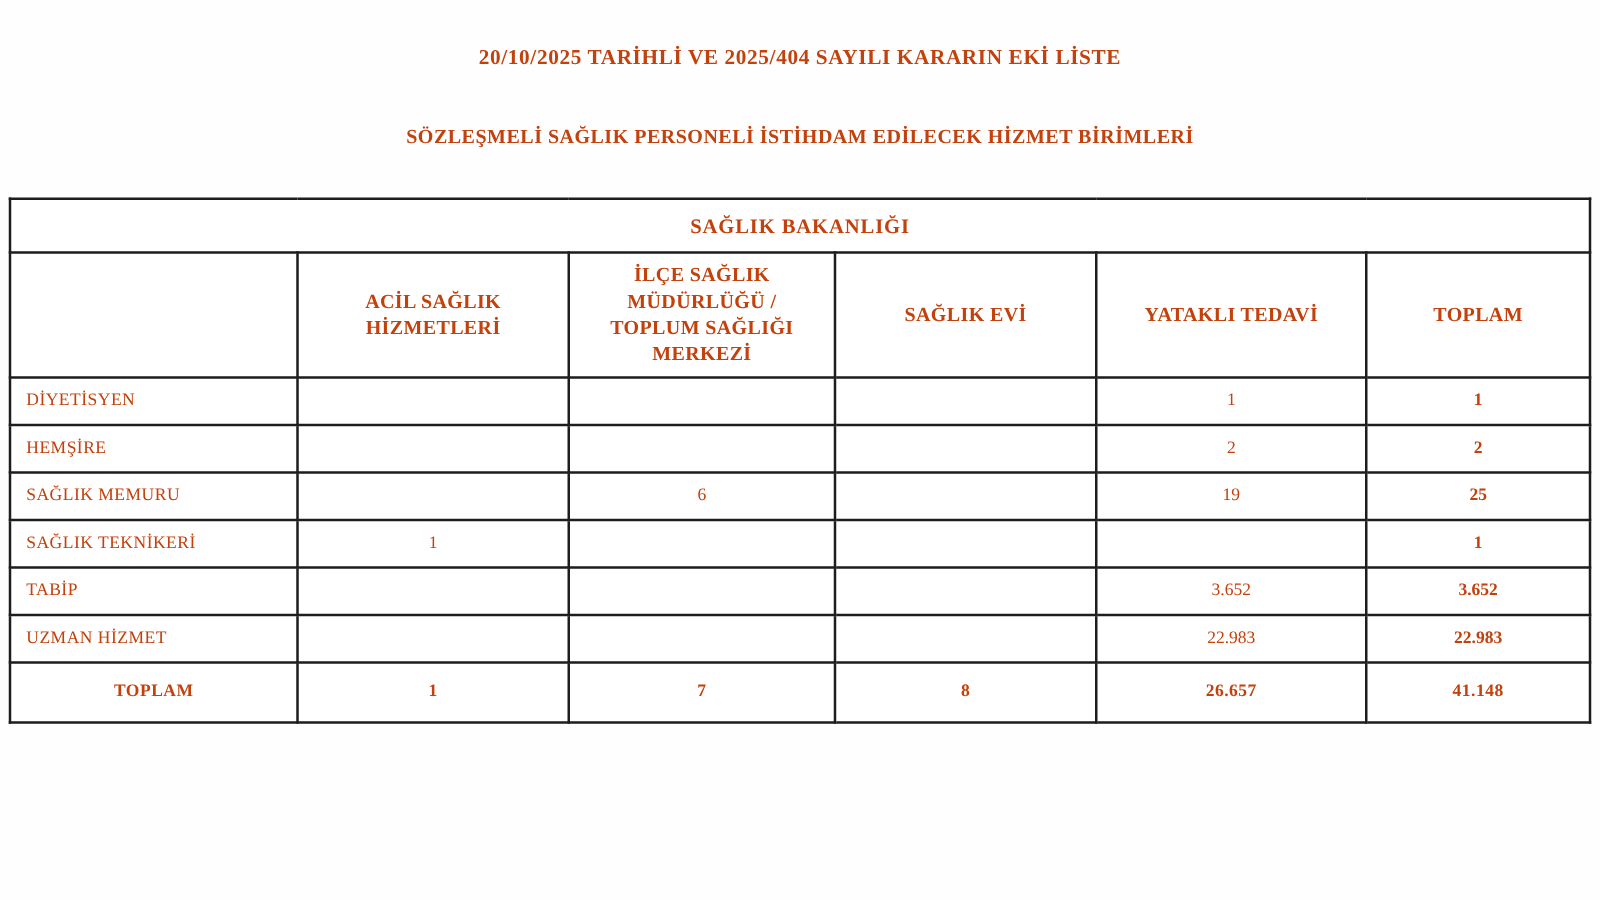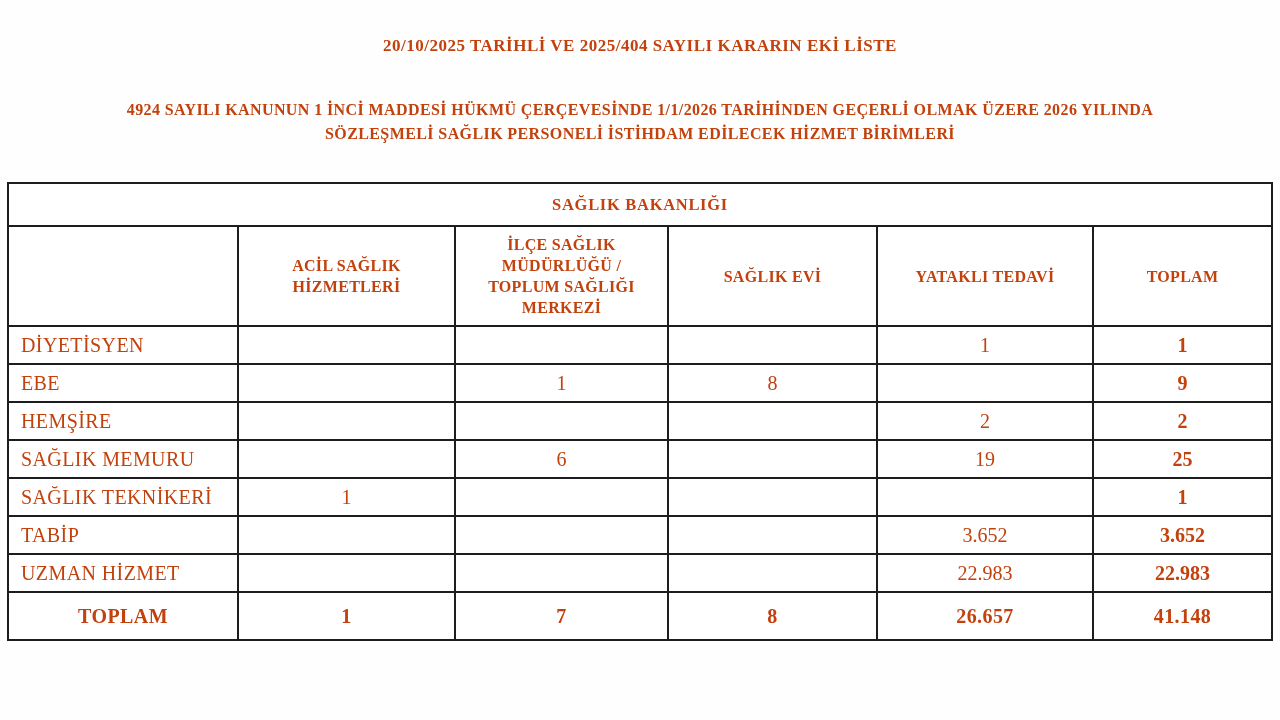--- a/index.html
+++ b/index.html
@@ -58,21 +58,21 @@
     vertical-align: middle;
     font-size: 16px;
     font-weight: bold;
     line-height: 21px;
     letter-spacing: 0.3px;
     padding: 0 12px;
     margin-top: 15px;
   }
   .personnel-table tbody td {
     height: 36px;
-    font-size: 20px;
+    font-size: 14px;
     vertical-align: middle;
   }
   td.label {
     text-align: left;
     padding-left: 12px;
     letter-spacing: 0.4px;
   }
   td.num {
     text-align: center;
   }
@@ -87,21 +87,20 @@
   }
 </style>
 </head>
 <body>
 
 <div class="page">
 
   <div class="doc-title">20/10/2025 TARİHLİ VE 2025/404 SAYILI KARARIN EKİ LİSTE</div>
 
   <div class="doc-subtitle">
-    <div>4924 SAYILI KANUNUN 1 İNCİ MADDESİ HÜKMÜ ÇERÇEVESİNDE 1/1/2026 TARİHİNDEN GEÇERLİ OLMAK ÜZERE 2026 YILINDA</div>
     <div>SÖZLEŞMELİ SAĞLIK PERSONELİ İSTİHDAM EDİLECEK HİZMET BİRİMLERİ</div>
   </div>
 
   <table class="personnel-table">
     <colgroup>
       <col style="width:230px">
       <col style="width:217px">
       <col style="width:213px">
       <col style="width:209px">
       <col style="width:216px">
@@ -121,28 +120,20 @@
       </tr>
     </thead>
     <tbody>
       <tr>
         <td class="label">DİYETİSYEN</td>
         <td class="num"></td>
         <td class="num"></td>
         <td class="num"></td>
         <td class="num">1</td>
         <td class="num total-col">1</td>
-      </tr>
-      <tr>
-        <td class="label">EBE</td>
-        <td class="num"></td>
-        <td class="num">1</td>
-        <td class="num">8</td>
-        <td class="num"></td>
-        <td class="num total-col">9</td>
       </tr>
       <tr>
         <td class="label">HEMŞİRE</td>
         <td class="num"></td>
         <td class="num"></td>
         <td class="num"></td>
         <td class="num">2</td>
         <td class="num total-col">2</td>
       </tr>
       <tr>

